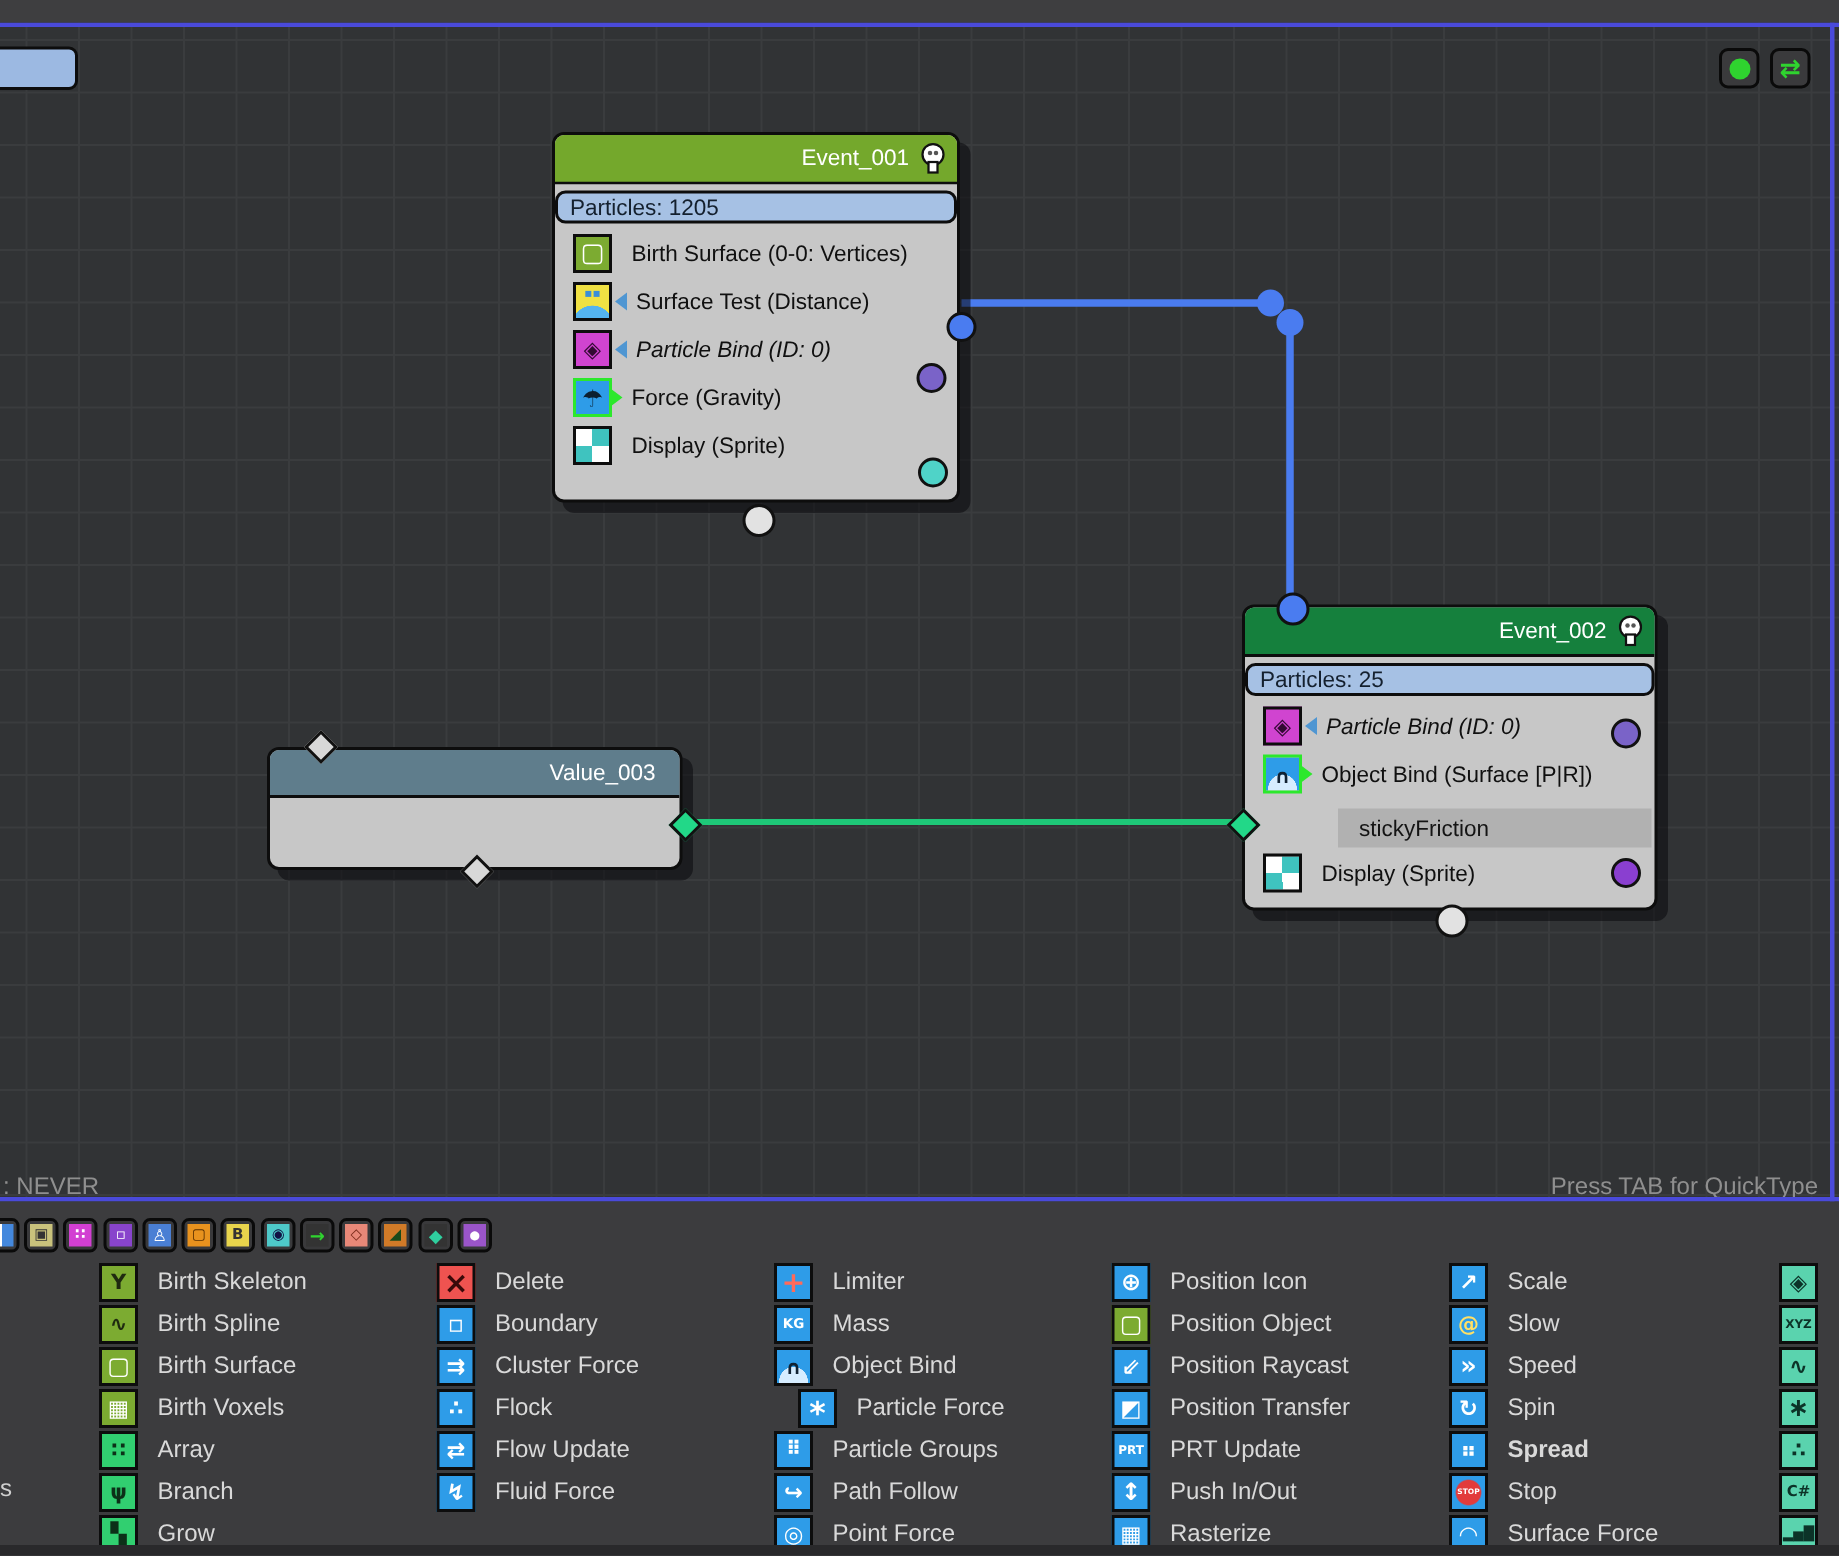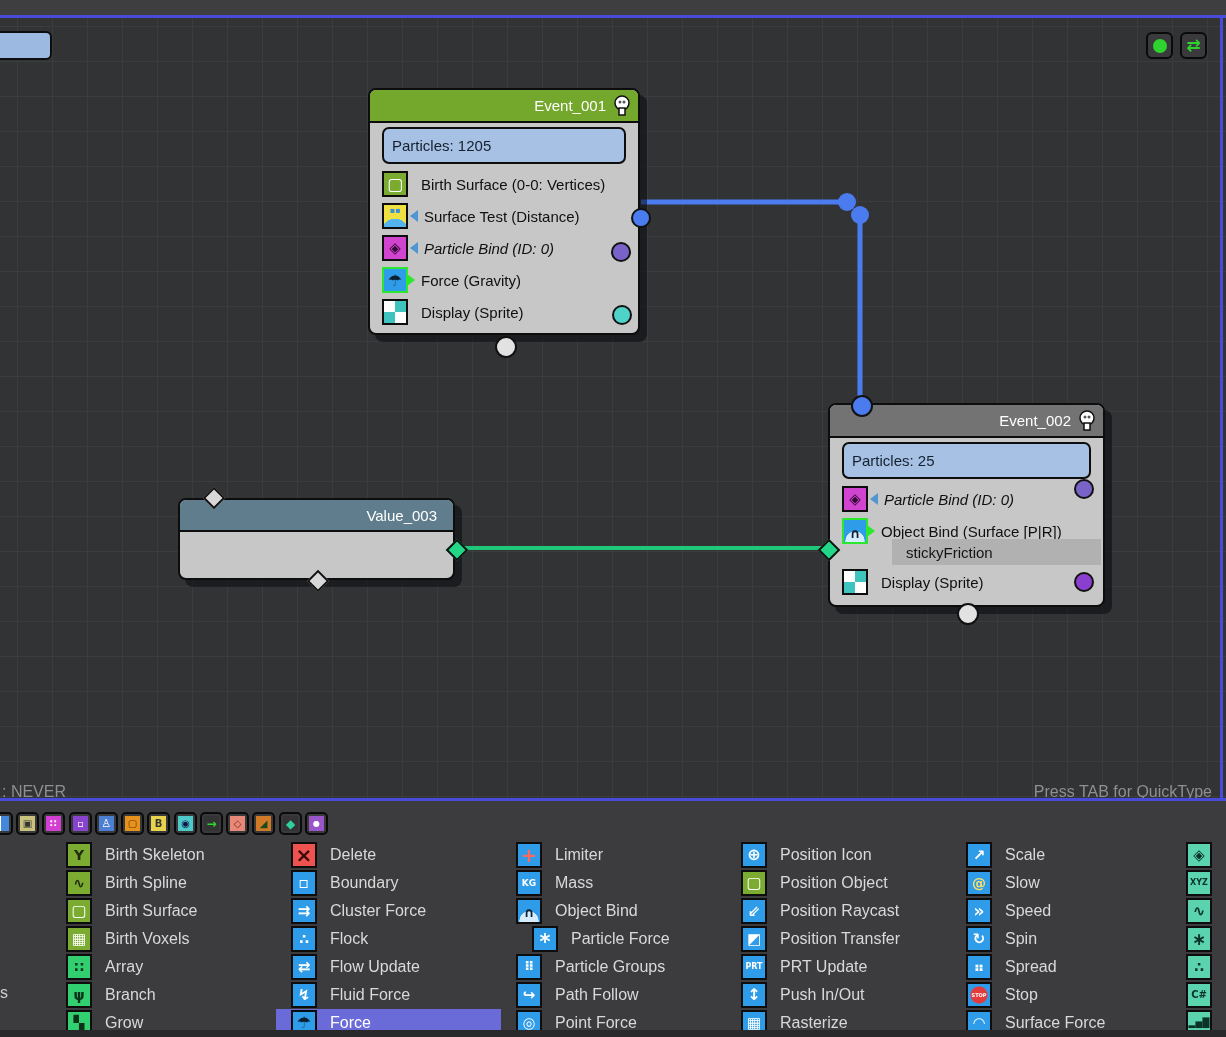--- a/index.html
+++ b/index.html
@@ -30,21 +30,21 @@
 
   .status { position:absolute; top:768px; font-size:16px; color:#8f8f8f; z-index:2;text-align:right; }
   #status-left{ left:2px; } #status-right{ right:14px; }
 
   
   .node { position:absolute; border:2px solid #0d0d0d; border-radius:8px; background:#c7c7c7;
     box-shadow:7px 7px 0 rgba(10,10,12,.55); z-index:2; }
   .nhead { height:33px; border-bottom:2px solid #0d0d0d; border-radius:6px 6px 0 0;
     display:flex; align-items:center; justify-content:flex-end; padding:0 8px; }
   .ntitle { color:#fff; font-size:15px; margin-right:8px; }
-  .pbar { margin:4px 12px; height:37px; background:#a6c1e4; border:2px solid #0d0d0d;
+  .pbar { margin:4px 0; height:22px; background:#a6c1e4; border:2px solid #0d0d0d;
     border-radius:7px; font-size:15px; color:#14202e; display:flex; align-items:center; padding-left:8px; }
   .oprow { height:32px; display:flex; align-items:center; padding-left:12px; font-size:15px; color:#101010; }
   .oprow .lbl { margin-left:13px; }
   .oprow.it .lbl { font-style:italic; }
 
   .ic { width:26px; height:26px; border:2px solid #0d0d0d; display:flex; align-items:center;
     justify-content:center; font-weight:bold; font-size:14px; color:#fff; flex:none; position:relative;
     font-family:"DejaVu Sans",sans-serif; background:#2e9ce8; }
   .ic.active-op { border-color:#2ce82c; }
   .notch { width:0; height:0; border-top:6px solid transparent; border-bottom:6px solid transparent; flex:none; }
@@ -217,21 +217,21 @@
           <span class="lbl">Display (Sprite)</span>
         </div>
       </div>
       <span class="sock circle blue" style="left:261px; top:118px;"></span>
       <span class="sock circle purple" style="left:241px; top:152px;"></span>
       <span class="sock circle teal" style="left:242px; top:215px;"></span>
       <span class="sock circle big white" style="left:125px; top:246px;"></span>
     </div>
 
     <div class="node" style="left:828px; top:388px; width:277px; height:204px;">
-      <div class="nhead" style="background:#737373;">
+      <div class="nhead" style="background:#15803d;">
         <span class="ntitle">Event_002</span>
         <svg width="16" height="21">
           <circle cx="8" cy="8" r="7" fill="#fff" stroke="#111" stroke-width="1.5"></circle>
           <rect x="5" y="13" width="6" height="7" fill="#fff" stroke="#111" stroke-width="1.5"></rect>
           <circle cx="6" cy="7" r="1.5" fill="#555"></circle>
             <circle cx="10" cy="7" r="1.5" fill="#555"></circle>
         </svg>
       </div>
       <div class="pbar">Particles: 25</div>
       <div>
@@ -365,24 +365,20 @@
         <span class="dlabel">Flock</span>
         </div>
       <div class="drow" style="top:152px;">
         <span class="ic" data-icon="flow-update"></span>
         <span class="dlabel">Flow Update</span>
         </div>
       <div class="drow" style="top:180px;">
         <span class="ic" data-icon="fluid-force"></span>
         <span class="dlabel">Fluid Force</span>
         </div>
-      <div class="drow selected" style="top:208px;">
-        <span class="ic" data-icon="force"></span>
-        <span class="dlabel">Force</span>
-        </div>
     </div>
 
     <div class="dcol" style="left:516px;">
       <div class="drow" style="top:40px;">
         <span class="ic" data-icon="limiter"></span>
         <span class="dlabel">Limiter</span>
         </div>
       <div class="drow" style="top:68px;">
         <span class="ic" data-icon="mass"></span>
         <span class="dlabel">Mass</span>
@@ -450,21 +446,21 @@
         <span class="dlabel">Slow</span>
         </div>
       <div class="drow" style="top:96px;">
         <span class="ic" data-icon="speed"></span>
         <span class="dlabel">Speed</span>
         </div>
       <div class="drow" style="top:124px;">
         <span class="ic" data-icon="spin"></span>
         <span class="dlabel">Spin</span>
         </div>
-      <div class="drow" style="top:152px;">
+      <div class="drow" style="top:152px;font-weight:bold;">
         <span class="ic" data-icon="spread"></span>
         <span class="dlabel">Spread</span>
         </div>
       <div class="drow" style="top:180px;">
         <span class="ic" data-icon="stop"></span>
         <span class="dlabel">Stop</span>
         </div>
       <div class="drow" style="top:208px;">
         <span class="ic" data-icon="surface-force"></span>
         <span class="dlabel">Surface Force</span>

